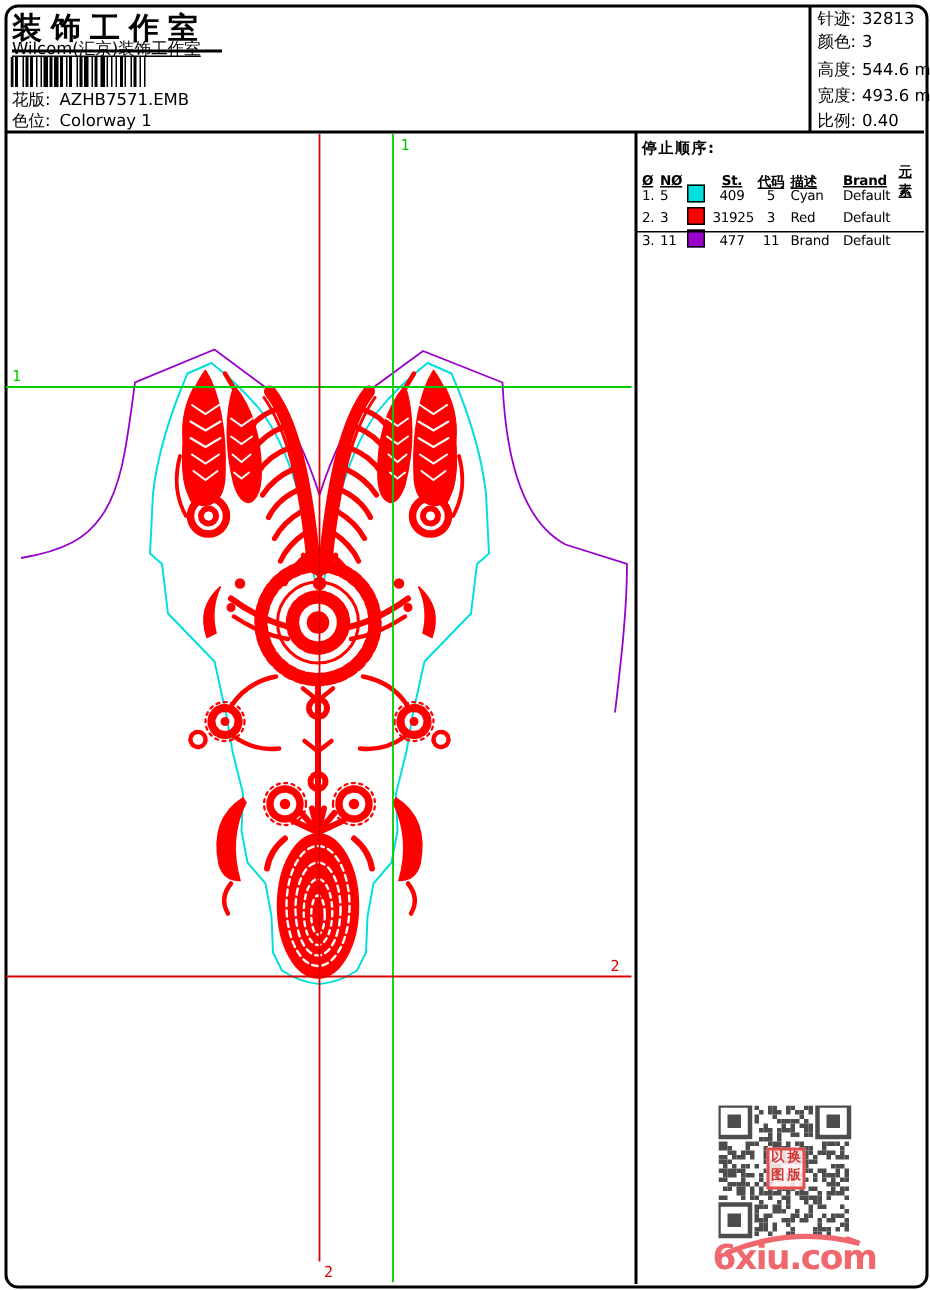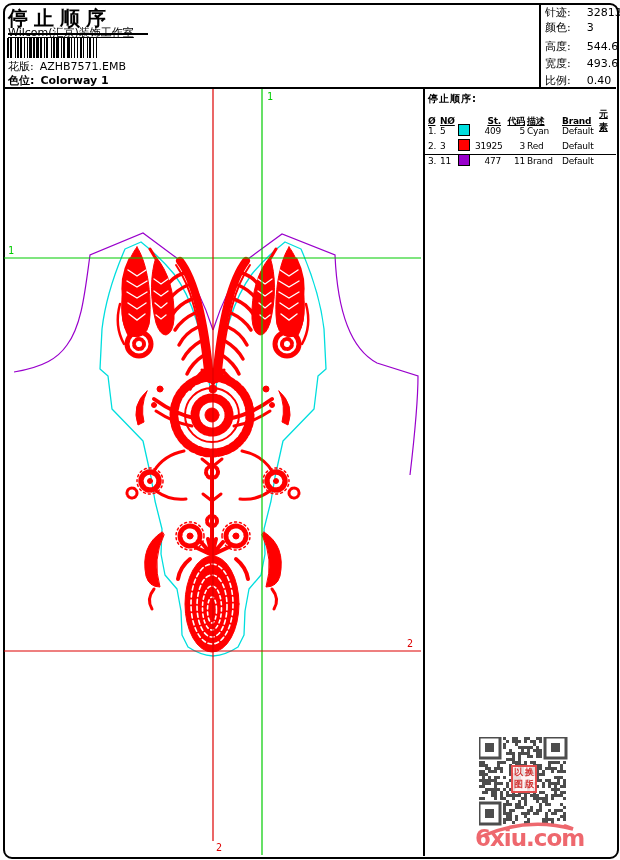--- a/index.html
+++ b/index.html
@@ -7,52 +7,52 @@
         font-family:"DejaVu Sans","Liberation Sans",sans-serif;color:#000;overflow:hidden;}
   .abs{position:absolute;}
   #outer-border{left:3px;top:3px;width:612px;height:852px;border:2px solid #000;border-radius:9px;}
   
   #page-title{left:8px;top:5px;font-size:20px;font-weight:bold;letter-spacing:6px;
               width:140px;border-bottom:2px solid #000;padding-bottom:1px;white-space:nowrap;}
   #studio{left:8px;top:25px;font-size:11px;text-decoration:underline;}
   #barcode{left:7px;top:38px;}
   .hrow{font-size:11px;white-space:nowrap;}
   #design-row{left:8px;top:59px;}
-  #colorway-row{left:8px;top:73px;font-weight:bold;}
+  #colorway-row{left:8px;top:73px;}
   .hrow .lab{margin-right:6px;text-align:right;}
   #header-divider{left:539px;top:4px;width:1.5px;height:84px;background:#000;}
   #header-sep{left:4px;top:87px;width:612px;height:1.5px;background:#000;}
   .stat{left:545px;font-size:11px;white-space:nowrap;}
-  .stat .lab{margin-right:16px;}
+  .stat .lab{margin-right:4px;}
   
   #main-divider{left:423px;top:88px;width:1.5px;height:768px;background:#000;}
   #table-sep{left:424px;top:154px;width:192px;height:1px;background:#000;}
   #stop-table{left:428px;top:92px;width:187px;font-size:9px;}
   #stop-title{font-size:10px;font-weight:bold;margin-bottom:2px;letter-spacing:1px;}
   .trow{display:grid;grid-template-columns:12px 18px 17px 28px 24px 35px 37px 16px;
         align-items:center;height:15px;letter-spacing:-0.2px;}
   .trow.thead span{font-weight:bold;text-decoration:underline;}
-  .cell-r{text-align:right;padding-right:2px;}
+  .cell-r{text-align:center;padding-right:2px;}
   .swatch{width:10px;height:10px;border:1px solid #000;}
   
   #design-svg{left:4px;top:89px;}
   
   #qr{left:479px;top:737px;}
   #stamp{left:511px;top:765px;width:22px;height:24px;border:2px solid rgba(225,50,50,.85);
          background:rgba(255,241,241,.88);display:grid;grid-template-columns:1fr 1fr;
          font-size:9px;line-height:11px;color:#d23434;text-align:center;font-weight:bold;}
   #sitelogo{left:471px;top:815px;}
 </style>
 </head>
 <body>
 
 <div id="page">
   <div class="abs" id="outer-border"></div>
 
-  <div class="abs" id="page-title">停止顺序</div>
+  <div class="abs" id="page-title">装饰工作室</div>
   <div class="abs" id="studio">Wilcom(汇京)装饰工作室</div>
   <svg class="abs" id="barcode" width="124" height="20">
       <rect x="0" y="0" width="2" height="20" fill="#000"></rect>
       <rect x="3" y="0" width="2" height="20" fill="#000"></rect>
       <rect x="8" y="0" width="1" height="20" fill="#000"></rect>
       <rect x="10" y="0" width="2" height="20" fill="#000"></rect>
       <rect x="13" y="0" width="2" height="20" fill="#000"></rect>
       <rect x="17" y="0" width="1" height="20" fill="#000"></rect>
       <rect x="20" y="0" width="1" height="20" fill="#000"></rect>
       <rect x="22" y="0" width="3" height="20" fill="#000"></rect>

